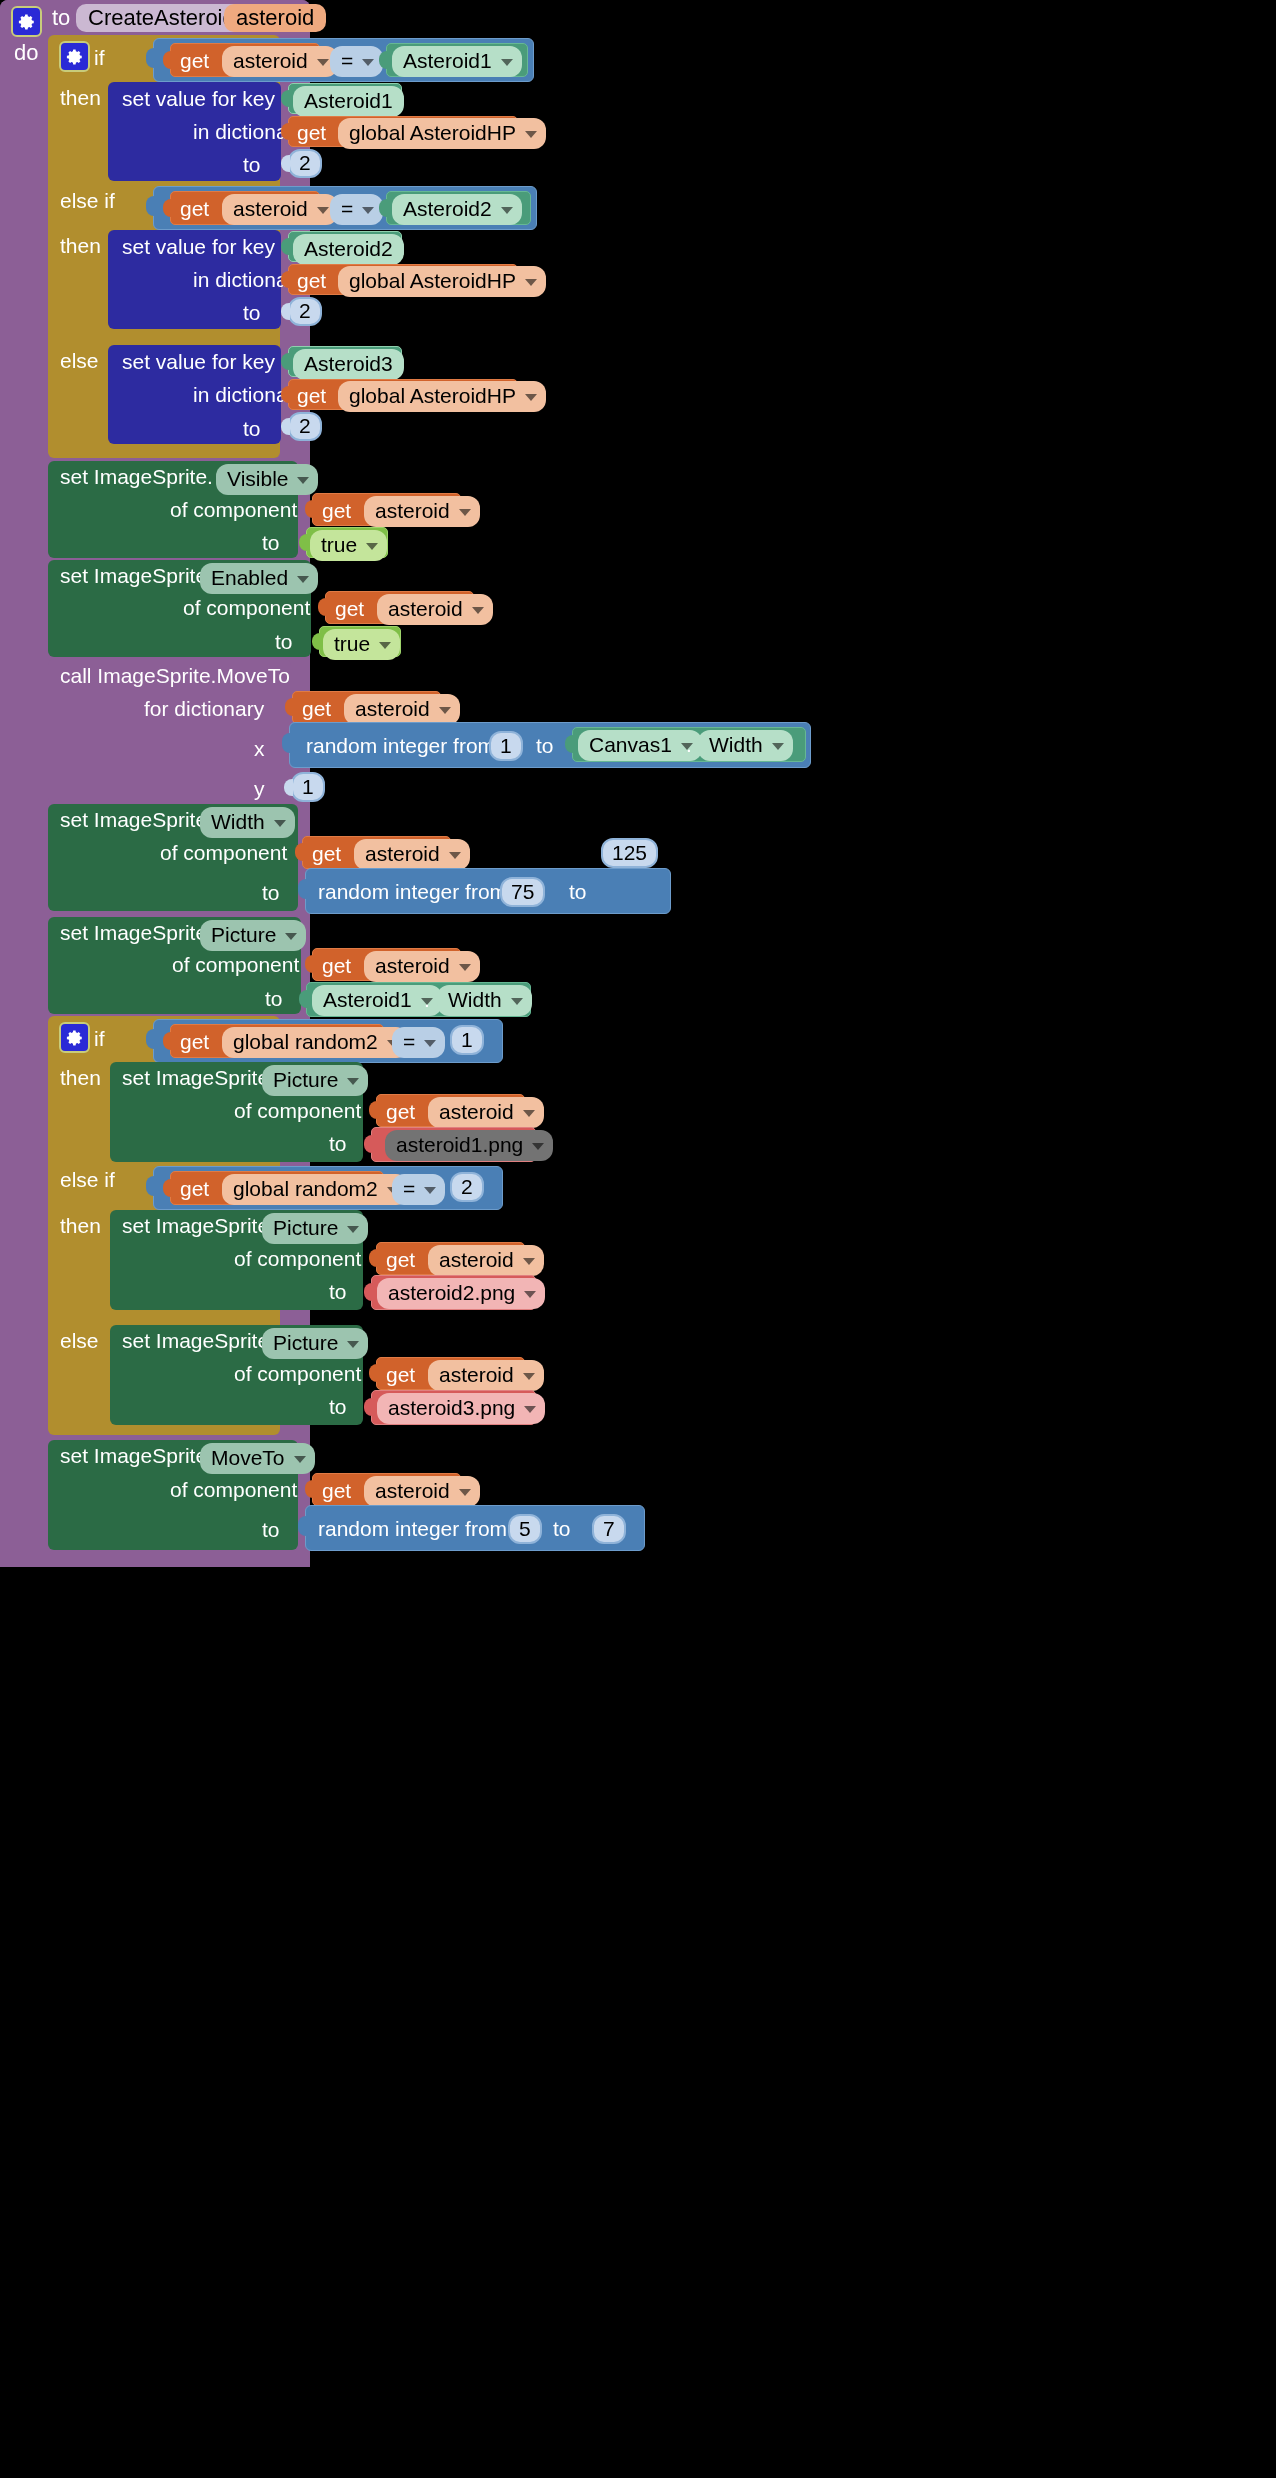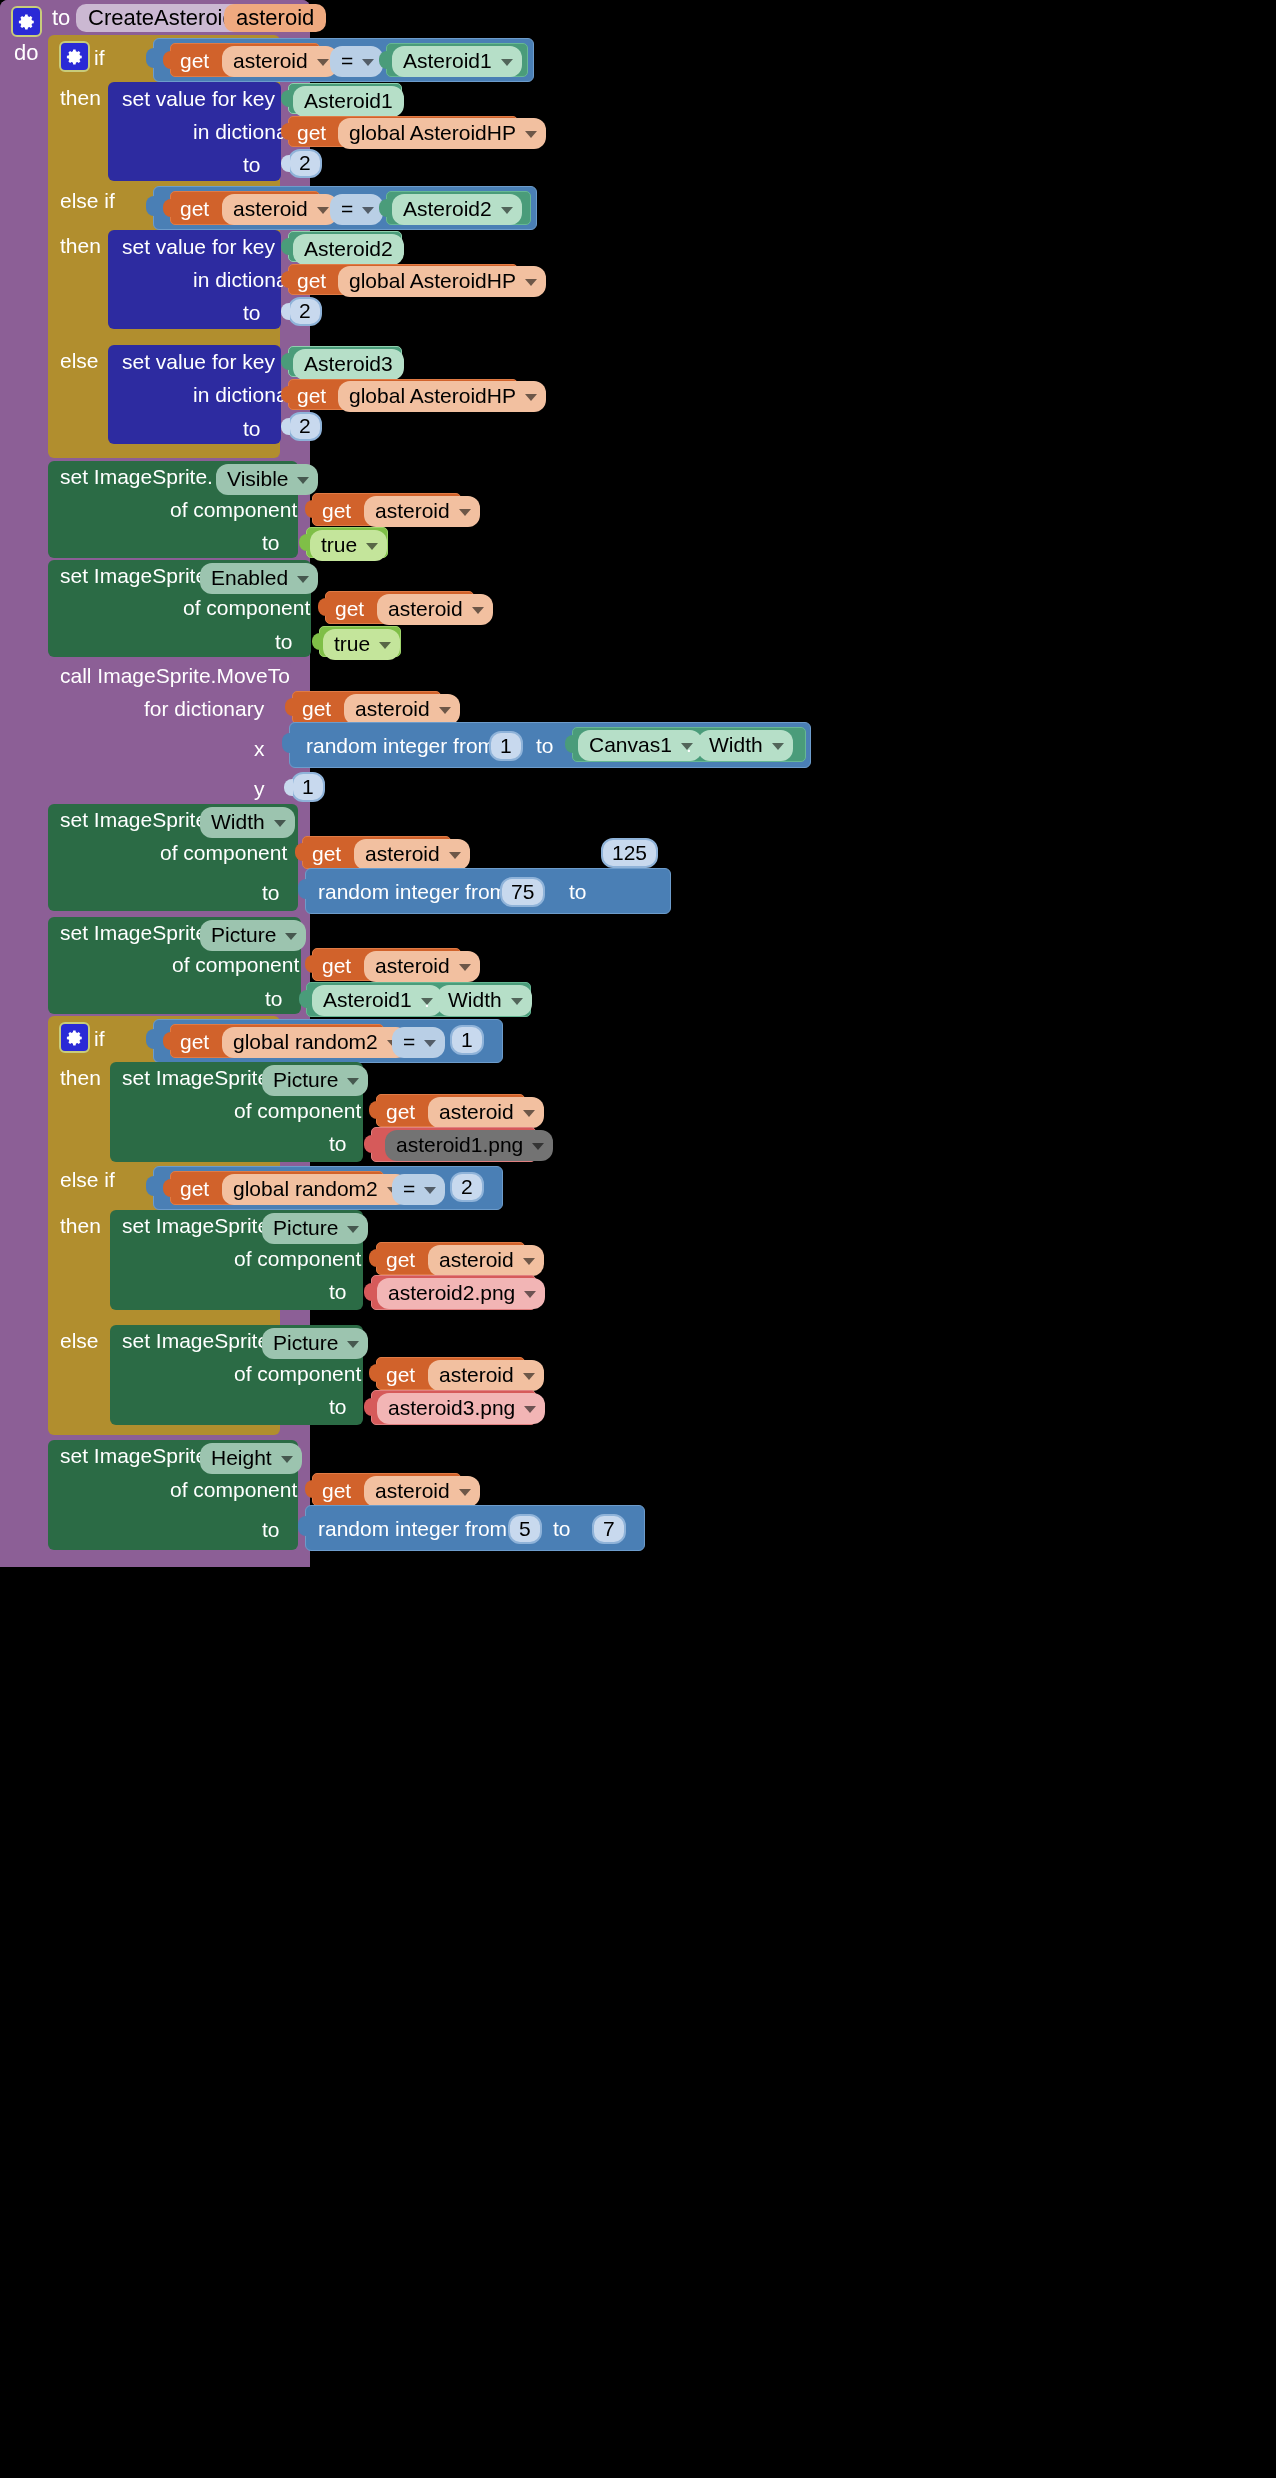--- a/index.html
+++ b/index.html
@@ -456,21 +456,21 @@
 <div class="a c-str" style="left:371px;top:1390px;width:163px;height:33px;border-radius:5px;border:1px solid #e08080;"></div>
 <div class="a" style="left:364px;top:1398px;width:9px;height:18px;background:#d65a5a;border-radius:8px 0 0 8px;"></div>
 <div class="a field" style="left:377px;top:1393px;background:#f2b5b5;">
   <span>asteroid3.png</span>
   <span class="caret"></span>
 </div>
 
 <div class="a c-set" style="left:48px;top:1440px;width:250px;height:110px;border-radius:6px;"></div>
 <span class="a lbl" style="left:60px;top:1445px;">set ImageSprite.</span>
 <div class="a field" style="left:200px;top:1443px;background:#9cc4af;">
-  <span>Height</span>
+  <span>MoveTo</span>
   <span class="caret"></span>
 </div>
 <span class="a lbl" style="left:170px;top:1479px;">of component</span>
 
 <div class="a c-var" style="left:312px;top:1473px;width:147px;height:31px;border-radius:5px;border:1px solid #e07b45;"></div>
 <div class="a" style="left:305px;top:1480px;width:9px;height:18px;background:#d1622b;border-radius:8px 0 0 8px;"></div>
 <span class="a lbl" style="left:322px;top:1480px;">get</span>
 <div class="a field" style="left:364px;top:1476px;background:#f2c0a0;">
   <span>asteroid</span>
   <span class="caret"></span>

